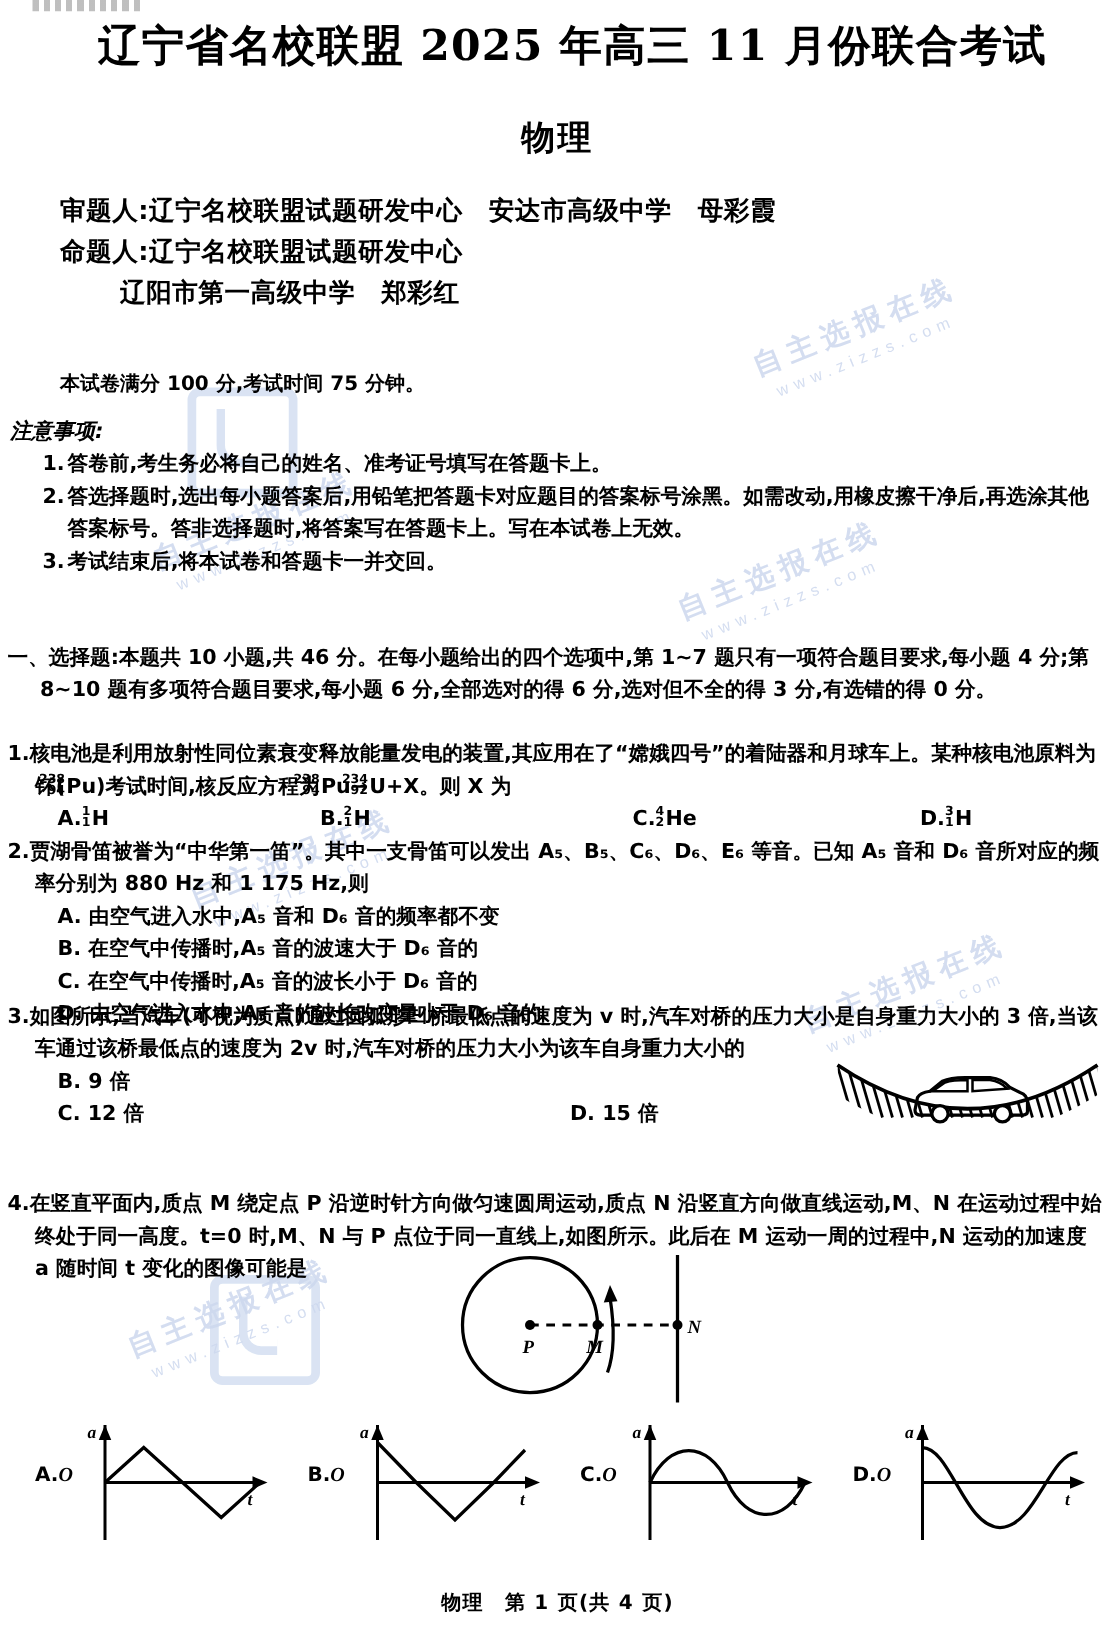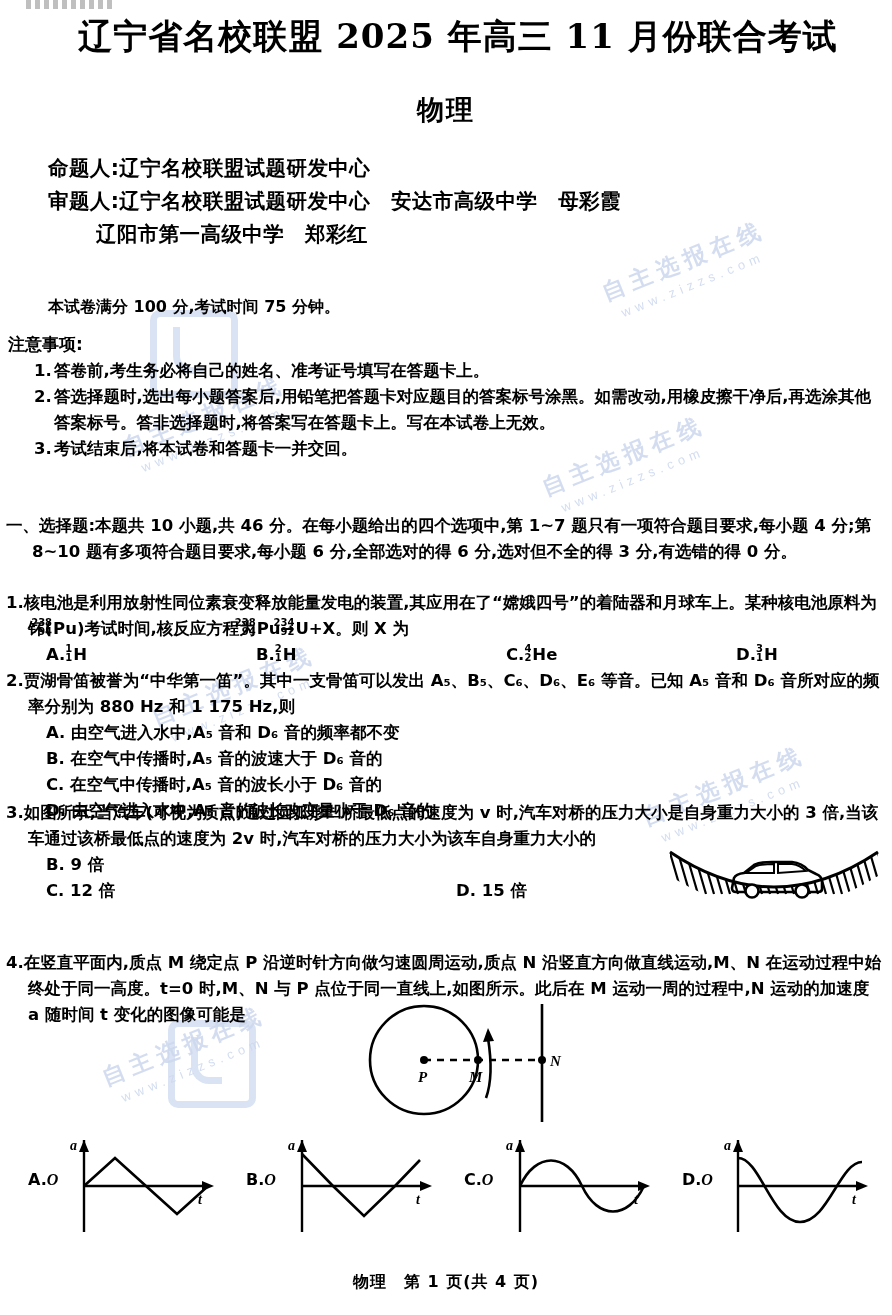--- a/index.html
+++ b/index.html
@@ -129,20 +129,21 @@
     font-weight: 600;
   }
 
   .notice-title {
     position: absolute;
     left: 8px;
     top: 333px;
     font-size: 17px;
     font-family: "DejaVu Sans", "Liberation Sans", sans-serif;
     font-weight: 700;
+    font-style: italic;
   }
   .notice-list {
     position: absolute;
     left: 34px;
     top: 358px;
     width: 846px;
     font-size: 16.5px;
     font-family: "DejaVu Sans", "Liberation Sans", sans-serif;
     font-weight: 600;
     line-height: 26px;
@@ -301,22 +302,22 @@
 </div>
 
 <div id="page">
 
   <div class="top-artifact"></div>
 
   <div class="doc-title">辽宁省名校联盟 2025 年高三 11 月份联合考试</div>
   <div class="doc-subject">物理</div>
 
   <div class="credits">
+    <div>审题人:辽宁名校联盟试题研发中心　安达市高级中学　母彩霞</div>
     <div>命题人:辽宁名校联盟试题研发中心</div>
-    <div>审题人:辽宁名校联盟试题研发中心　安达市高级中学　母彩霞</div>
     <div class="line3">辽阳市第一高级中学　郑彩红</div>
   </div>
 
   <div class="exam-info">本试卷满分 100 分,考试时间 75 分钟。</div>
 
   <div class="notice-title">注意事项:</div>
   <div class="notice-list">
     <div class="notice-item">
       <div class="notice-num">1.</div>
       <div class="notice-text">答卷前,考生务必将自己的姓名、准考证号填写在答题卡上。</div>

